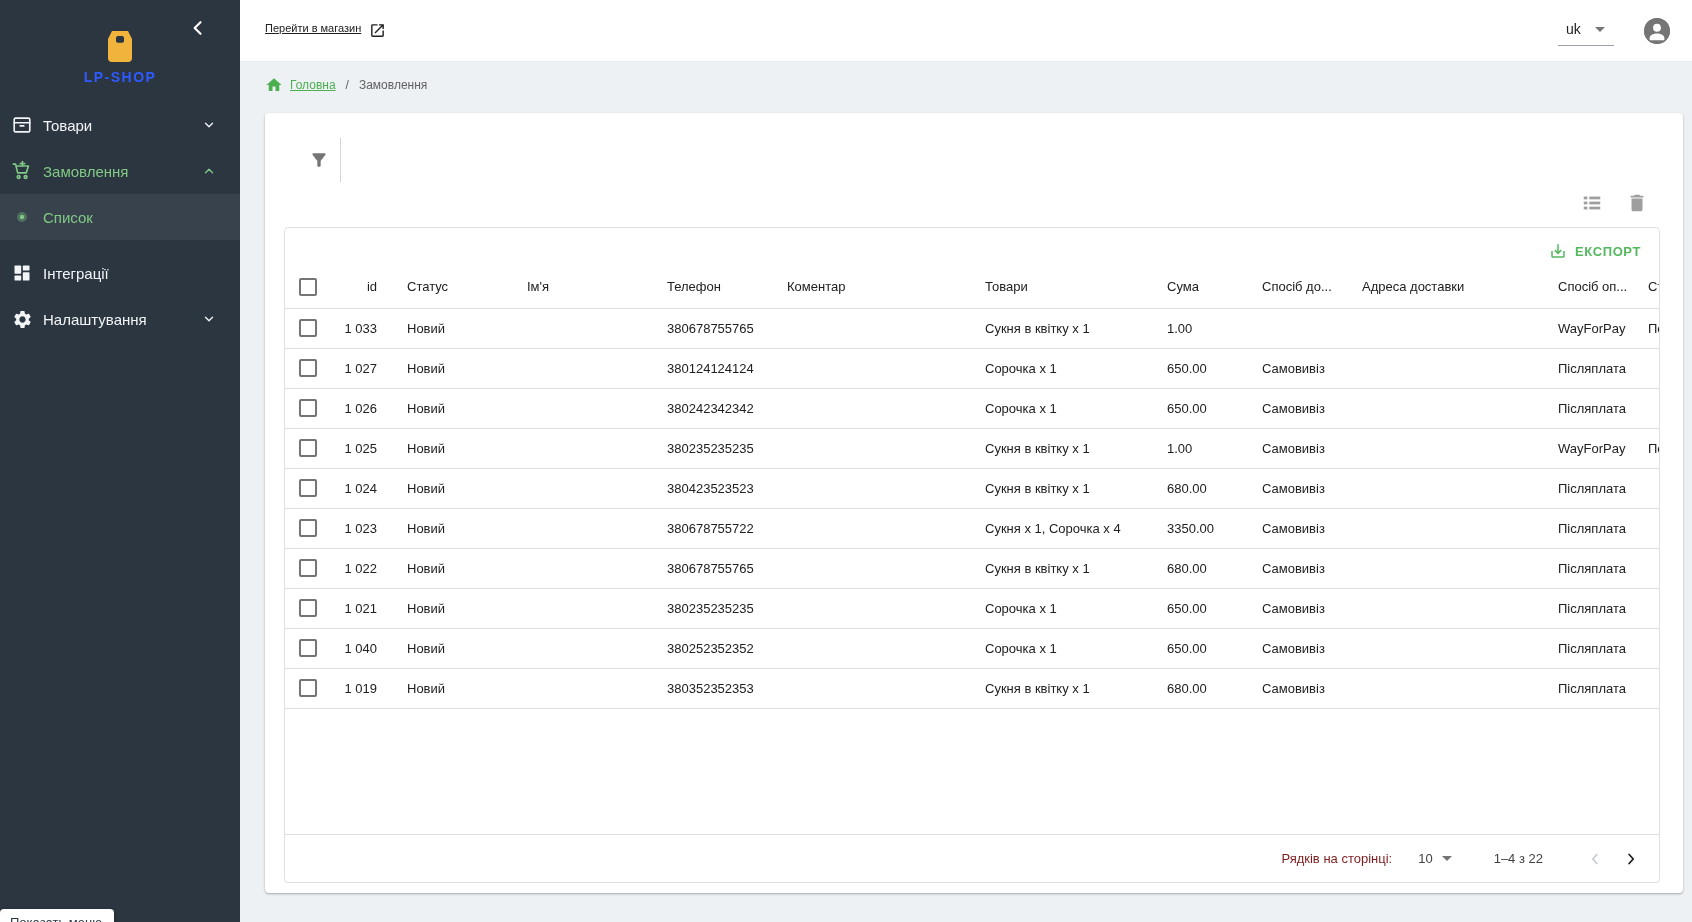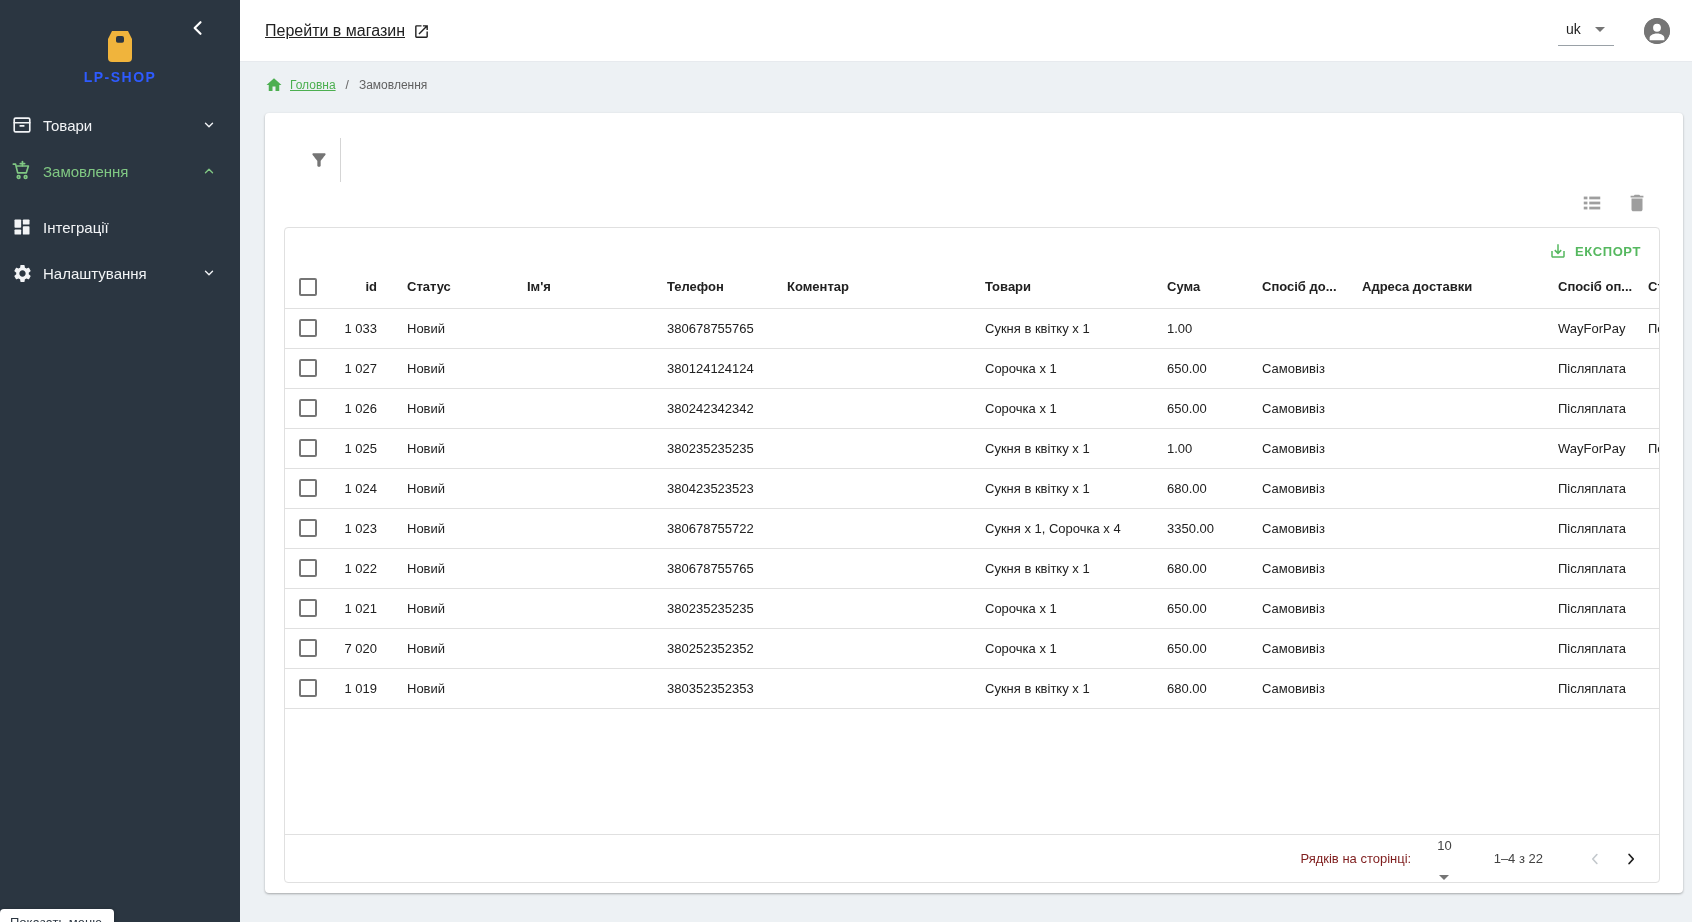--- a/index.html
+++ b/index.html
@@ -25,21 +25,21 @@
   .menu-item.active-sub { background:#37424d; }
   .menu-item.group-gap { margin-top:10px; }
   .sub-icon { width:24px; display:flex; justify-content:center; }
 
   .menu-tooltip { position:absolute; left:0; bottom:-16px; background:#ffffff; color:#2b3641; font-size:13px; padding:6px 12px 8px 10px; border-radius:4px; box-shadow:0 1px 4px rgba(0,0,0,.3); white-space:nowrap; z-index:20; }
 
   
   .main { flex:1; display:flex; flex-direction:column; background:#edf1f4; min-width:0; }
 
   .topbar { height:62px; background:#fff; display:flex; align-items:center; padding:0 22px 0 25px; border-bottom:1px solid #e7eaee; }
-  .store-link { display:flex; align-items:flex-end; color:#212121; font-size:16px; text-decoration:underline; cursor:pointer; }
+  .store-link { display:flex; align-items:flex-start; color:#212121; font-size:11px; text-decoration:underline; cursor:pointer; }
   .store-link .ext-icon { margin-left:8px; display:flex; }
   .lang-select { margin-left:auto; display:flex; align-items:center; gap:14px; padding:6px 4px 8px 8px; border-bottom:1px solid #9aa1a7; cursor:pointer; min-width:56px; }
   .lang-label { font-size:14px; color:#212121; }
   .caret-down { width:0; height:0; border-left:5px solid transparent; border-right:5px solid transparent; border-top:5px solid #757575; }
   .avatar { margin-left:30px; width:26px; height:26px; border-radius:50%; background:#757575; display:flex; align-items:center; justify-content:center; cursor:pointer; overflow:hidden; }
 
   .breadcrumb { height:46px; display:flex; align-items:center; padding-left:25px; font-size:12px; }
   .crumb-home { display:flex; align-items:center; margin-right:7px; }
   .crumb-link { color:#4caf50; text-decoration:underline; cursor:pointer; }
   .crumb-sep { color:#616161; margin:0 10px; }
@@ -54,31 +54,31 @@
   .icons-row { display:flex; justify-content:flex-end; align-items:center; gap:21px; margin:8px 34px 0 0; height:24px; }
   .icon-btn { width:24px; height:24px; display:flex; align-items:center; justify-content:center; cursor:pointer; }
 
   
   .table-card { margin:12px 23px 0 19px; height:656px; border:1px solid #e0e0e0; border-radius:4px;
                 display:flex; flex-direction:column; overflow:hidden; background:#fff; }
   .export-row { display:flex; justify-content:flex-end; align-items:flex-end; padding:10px 10px 2px 0; }
   .export-btn { display:flex; align-items:center; gap:8px; color:#55b85f; font-size:13px; font-weight:bold; letter-spacing:.6px; padding:4px 8px; border-radius:4px; cursor:pointer; background:none; border:none; font-family:"Liberation Sans",sans-serif; }
 
   table.orders { border-collapse:collapse; table-layout:fixed; width:1427px; font-size:13px; color:#212121; }
-  table.orders th { font-weight:bold; text-align:left; height:42px; padding:0 4px 0 16px; border-bottom:1px solid #e0e0e0; white-space:nowrap; overflow:hidden; }
+  table.orders th { font-weight:normal; text-align:left; height:42px; padding:0 4px 0 16px; border-bottom:1px solid #e0e0e0; white-space:nowrap; overflow:hidden; }
   table.orders td { height:40px; padding:0 4px 0 16px; border-bottom:1px solid #e0e0e0; white-space:nowrap; overflow:hidden; }
   table.orders th.col-cb, table.orders td.col-cb { padding:0 0 0 14px; }
   table.orders th.al-right, table.orders td.al-right { text-align:right; padding-right:14px; padding-left:4px; }
   .checkbox { display:inline-block; width:18px; height:18px; border:2px solid #757575; border-radius:2px; background:#fff; cursor:pointer; vertical-align:middle; }
 
   .table-spacer { flex:1; }
 
   .pagination { border-top:1px solid #e0e0e0; height:48px; display:flex; align-items:center; justify-content:flex-end; font-size:13px; color:#424242; padding-right:16px; }
   .rpp-label { color:#7f1d1d;text-align:right; }
-  .rpp-select { display:flex; align-items:center; gap:22px; margin-left:26px; cursor:pointer;flex-direction:column; }
+  .rpp-select { display:flex; align-items:center; gap:9px; margin-left:26px; cursor:pointer; }
   .rpp-value { font-size:13px; color:#424242; }
   .page-range { margin-left:42px; }
   .pg-btn { width:24px; height:24px; display:flex; align-items:center; justify-content:center; cursor:pointer; }
   .pg-prev { margin-left:40px; }
   .pg-next { margin-left:12px; }
 </style>
 </head>
 <body>
 
 <div class="app">
@@ -127,20 +127,29 @@
           </svg>
         </span>
         <span class="mi-label">Замовлення</span>
         <span class="mi-chevron">
           <svg width="14" height="14" viewBox="0 0 24 24">
               <polyline points="6,15 12,9 18,15" fill="none" stroke="#80c883" stroke-width="2.4" stroke-linecap="round" stroke-linejoin="round"></polyline>
             </svg>
         </span>
       </div>
 
+      <div class="menu-item green active-sub">
+        <span class="mi-icon sub-icon">
+          <svg width="12" height="12" viewBox="0 0 12 12">
+              <circle cx="6" cy="6" r="5" fill="rgba(128,200,131,0.35)"></circle>
+              <circle cx="6" cy="6" r="2.2" fill="#80c883"></circle>
+            </svg>
+        </span>
+        <span class="mi-label">Список</span>
+      </div>
 
       <div class="menu-item group-gap">
         <span class="mi-icon">
           <svg width="20" height="20" viewBox="0 0 24 24" fill="#f2f4f6">
             <rect x="3" y="3" width="8" height="10" rx="1"></rect>
               <rect x="13" y="3" width="8" height="6" rx="1"></rect>
             <rect x="13" y="11" width="8" height="10" rx="1"></rect>
               <rect x="3" y="15" width="8" height="6" rx="1"></rect>
           </svg>
         </span>
@@ -376,21 +385,21 @@
                 <td></td>
                 <td>Сорочка x 1</td>
                 <td>650.00</td>
                 <td>Самовивіз</td>
                 <td></td>
                 <td>Післяплата</td>
                 <td></td>
               </tr>
               <tr>
                 <td class="col-cb"><span class="checkbox"></span></td>
-                <td class="al-right">7 020</td>
+                <td class="al-right">1 040</td>
                 <td>Новий</td>
                 <td></td>
                 <td>380252352352</td>
                 <td></td>
                 <td>Сорочка x 1</td>
                 <td>650.00</td>
                 <td>Самовивіз</td>
                 <td></td>
                 <td>Післяплата</td>
                 <td></td>

